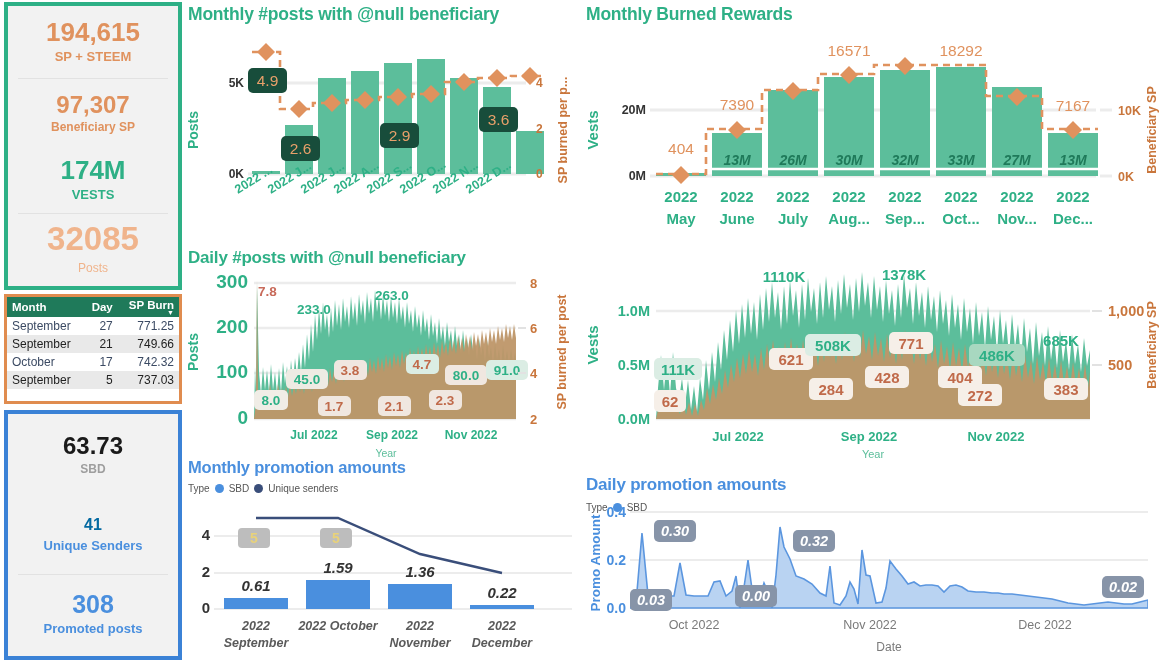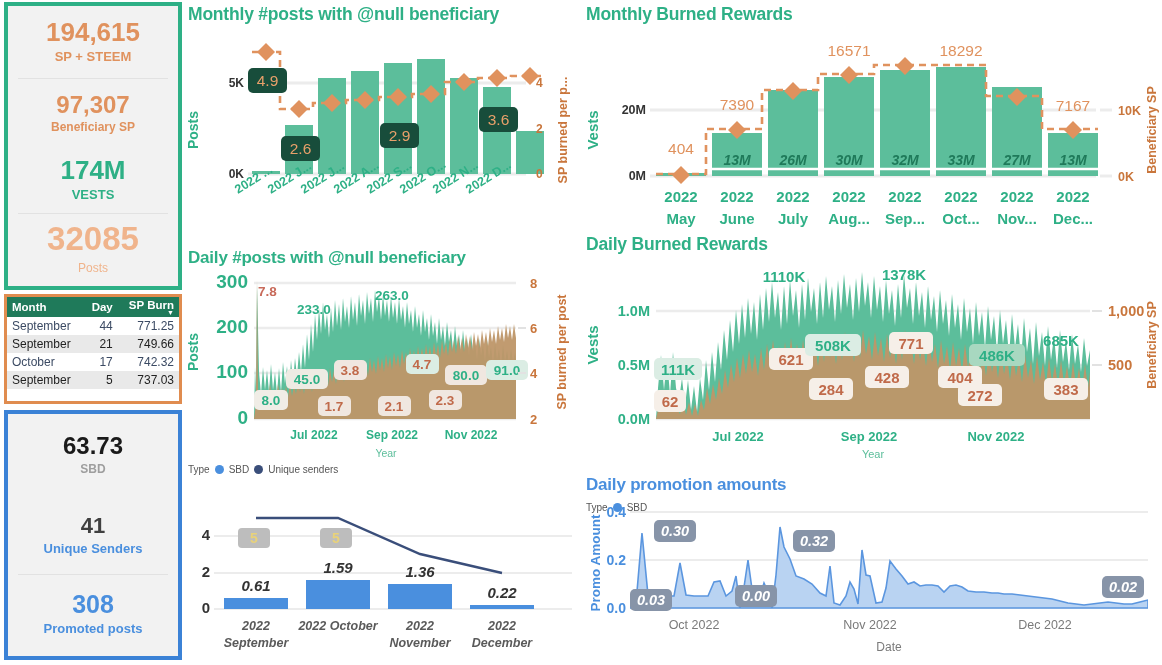--- a/index.html
+++ b/index.html
@@ -70,21 +70,21 @@
             <th class="num">Day</th>
             <th class="num" style="position:relative;">
               <span>SP Burn</span>
               <span class="sortcaret">▼</span>
             </th>
           </tr>
         </thead>
         <tbody>
           <tr>
             <td>September</td>
-            <td class="num">44</td>
+            <td class="num">27</td>
             <td class="num">771.25</td>
           </tr>
           <tr class="alt">
             <td>September</td>
             <td class="num">21</td>
             <td class="num">749.66</td>
           </tr>
           <tr>
             <td>October</td>
             <td class="num">17</td>
@@ -98,21 +98,21 @@
         </tbody>
       </table>
     </div>
 
     <div class="kpi-blue">
       <div class="kpi-cell" style="height:82px;">
         <div class="kpi-val" style="color:#1A1A1A;font-size:24px;">63.73</div>
         <div class="kpi-lab" style="color:#9E9E9E;font-size:12px;margin-top:4px;">SBD</div>
       </div>
       <div class="kpi-cell" style="height:78px;">
-        <div class="kpi-val" style="color:#404040;font-size:22px;">41</div>
+        <div class="kpi-val" style="color:#0369a1;font-size:16px;">41</div>
         <div class="kpi-lab" style="color:#4A8FDE;font-size:13px;margin-top:4px;">Unique Senders</div>
       </div>
       <div class="sep"></div>
       <div class="kpi-cell" style="height:78px;">
         <div class="kpi-val" style="color:#4A8FDE;font-size:25px;">308</div>
         <div class="kpi-lab" style="color:#4A8FDE;font-size:13px;margin-top:4px;">Promoted posts</div>
       </div>
     </div>
   </div>
 
@@ -351,21 +351,20 @@
           <text x="128" y="167">Jul 2022</text>
           <text x="206" y="167">Sep 2022</text>
           <text x="285" y="167">Nov 2022</text>
         </g>
         <text x="200" y="185" fill="#5CBE9B" font-size="10.5" text-anchor="middle">Year</text>
       </svg>
     </div>
   </div>
 
   <div class="panel" style="left:584px;top:234px;width:578px;height:226px;">
-    <div class="ptitle" style="color:#2EB086;font-size:17.5px;margin-left:2px;">Daily Burned Rewards</div>
     <div class="plot" style="left:0;top:26px;width:578px;height:200px;">
       <svg width="578" height="200" viewBox="0 0 578 200">
         <defs>
           <clipPath id="db-clip">
               <rect x="72" y="10" width="434" height="150"></rect>
             </clipPath>
         </defs>
         <text x="14" y="85" fill="#2EB086" font-size="15" font-weight="bold" text-anchor="middle" transform="rotate(-90 14 85)">Vests</text>
         <g fill="#2EB086" font-size="14.5" font-weight="bold" text-anchor="end">
           <text x="66" y="56">1.0M</text>
@@ -431,20 +430,21 @@
           <text x="154" y="181">Jul 2022</text>
           <text x="285" y="181">Sep 2022</text>
           <text x="412" y="181">Nov 2022</text>
         </g>
         <text x="289" y="198" fill="#5CBE9B" font-size="11" text-anchor="middle">Year</text>
       </svg>
     </div>
   </div>
 
   <div class="panel" style="left:186px;top:458px;width:392px;height:207px;">
+    <div class="ptitle" style="color:#4A8FDE;font-size:16.5px;margin-left:2px;">Monthly promotion amounts</div>
     <div class="legend" style="margin:6px 0 0 2px;">
       <span>Type</span>
       <span class="dot" style="background:#4A8FDE;"></span>
       <span>SBD</span>
       <span class="dot" style="background:#3A4E7A;"></span>
       <span>Unique senders</span>
     </div>
     <div class="plot" style="left:0;top:48px;width:392px;height:159px;">
       <svg width="392" height="159" viewBox="0 0 392 159">
         <g fill="#333" font-size="15" font-weight="bold" text-anchor="end">

